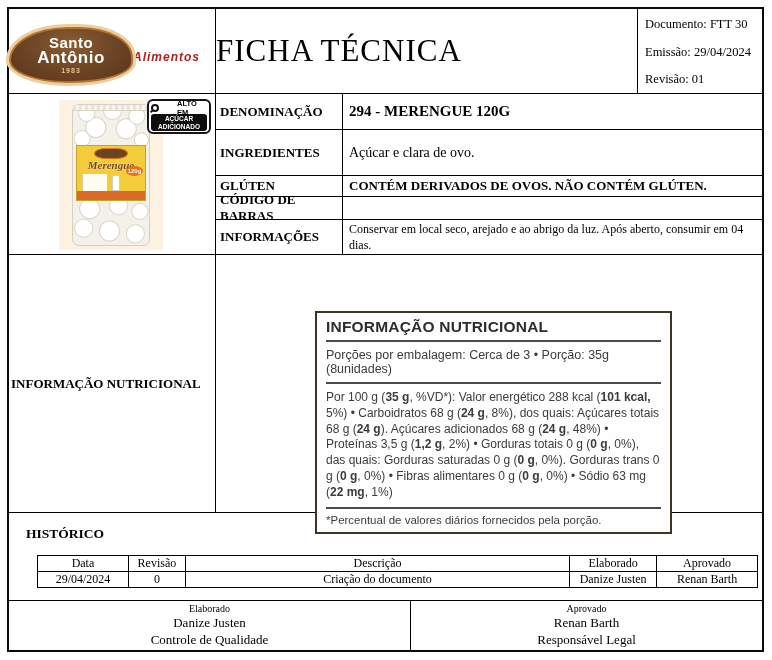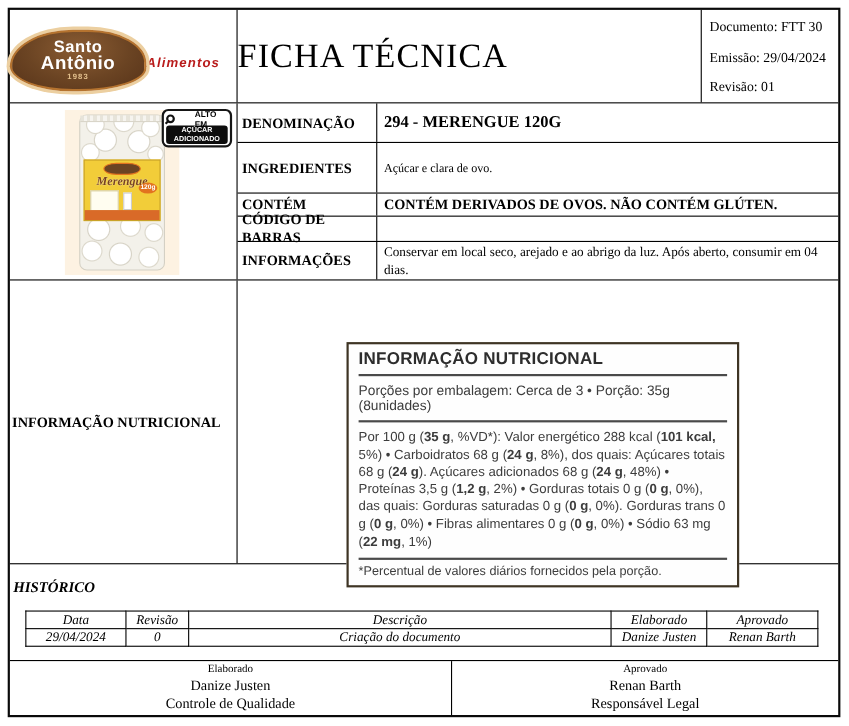--- a/index.html
+++ b/index.html
@@ -51,40 +51,40 @@
   .warn-top { display:flex; align-items:center; gap:18px; height:12px; }
   .mag-icon { width:8px; height:8px; border:2px solid #111; border-radius:50%; position:relative; flex:0 0 auto; }
   .mag-icon::after { content:""; position:absolute; width:2px; height:4px; background:#111; left:-2px; bottom:-3px; transform:rotate(45deg); }
   .warn-top-text { font-family:"Liberation Sans",sans-serif; font-weight:bold; font-size:7.5px; }
   .warn-bottom { background:#0d0d0d; color:#fff; border-radius:3px; text-align:center; font-family:"Liberation Sans",sans-serif; font-weight:bold; font-size:6.5px; line-height:7.5px; padding:1px 0; }
 
   .details-col { flex:1; display:flex; flex-direction:column; }
   .d-row { display:flex; border-bottom:1px solid #000; }
   .d-row:last-child { border-bottom:none; flex:1; }
   .d-label { width:127px; border-right:1px solid #000; display:flex; align-items:center; padding-left:4px; font-weight:bold; font-size:13px; }
-  .d-value { flex:1; display:flex; align-items:center; padding-left:6px; padding-right:4px; font-size:11px; }
+  .d-value { flex:1; display:flex; align-items:center; padding-left:6px; padding-right:4px; font-size:14px; }
   .r0 { height:36px; } .r0 .d-value { font-weight:bold; font-size:15px; }
   .r1 { height:46px; }
   .r2 { height:21px; } .r2 .d-value { font-weight:bold; font-size:13px;text-align:right; }
   .r3 { height:23px; }
   .r4 .d-value { font-size:12px; line-height:1.3; align-items:flex-start; padding-top:2px; }
 
   
   .nutrition-section { height:258px; border-bottom:1px solid #000; display:flex; }
   .nut-label-cell { width:207px; border-right:1px solid #000; display:flex; align-items:center; padding-left:2px; font-weight:bold; font-size:13px; }
   .nut-panel-cell { flex:1; position:relative; }
   .nut-panel { position:absolute; left:99px; top:56px; width:357px; border:2px solid #3e3424; background:#fefefe; color:#3c3c3c; font-family:"Liberation Sans",sans-serif; padding:5px 9px 6px 9px; }
   .nut-title { font-weight:bold; font-size:15.5px; color:#2d2d2d; letter-spacing:.2px; padding-bottom:4px; border-bottom:2px solid #4a4a4a; }
   .nut-servings { font-size:12.5px; padding:6px 0; border-bottom:2px solid #4a4a4a; }
   .nut-body { font-size:12px; line-height:1.32; padding:6px 0; border-bottom:2px solid #4a4a4a; }
   .nut-body b { font-weight:bold; }
   .nut-footnote { font-size:11.5px; padding-top:5px; }
 
   
-  .historico-area { height:87px; padding-left:3px;font-style:italic; }
+  .historico-area { height:87px; padding-left:17px; }
   .hist-title { font-weight:bold; font-size:13.5px; margin-top:13px; }
   .hist-table { border-collapse:collapse; margin:13px 0 0 11px; width:721px; font-size:12px; }
   .hist-table th, .hist-table td { border:1px solid #000; font-weight:normal; text-align:center; height:15px; padding:0 2px; }
   .col-data { width:91px; } .col-rev { width:57px; } .col-desc { width:385px; } .col-elab { width:87px; } .col-aprov { width:101px; }
 
   
   .signature-row { flex:1; border-top:1px solid #000; display:flex; }
   .sig-cell { display:flex; flex-direction:column; align-items:center; padding-top:2px; }
   .sig-left { width:402px; border-right:1px solid #000; }
   .sig-right { flex:1; }
@@ -145,21 +145,21 @@
     <div class="details-col">
       <div class="d-row r0">
         <div class="d-label">DENOMINAÇÃO</div>
         <div class="d-value">294 - MERENGUE 120G</div>
       </div>
       <div class="d-row r1">
         <div class="d-label">INGREDIENTES</div>
         <div class="d-value">Açúcar e clara de ovo.</div>
       </div>
       <div class="d-row r2">
-        <div class="d-label">CONTÉM</div>
+        <div class="d-label">GLÚTEN</div>
         <div class="d-value">CONTÉM DERIVADOS DE OVOS. NÃO CONTÉM GLÚTEN.</div>
       </div>
       <div class="d-row r3">
         <div class="d-label">CÓDIGO DE BARRAS</div>
       </div>
       <div class="d-row r4">
         <div class="d-label">INFORMAÇÕES</div>
         <div class="d-value">Conservar em local seco, arejado e ao abrigo da luz. Após aberto, consumir em 04 dias.</div>
       </div>
     </div>

